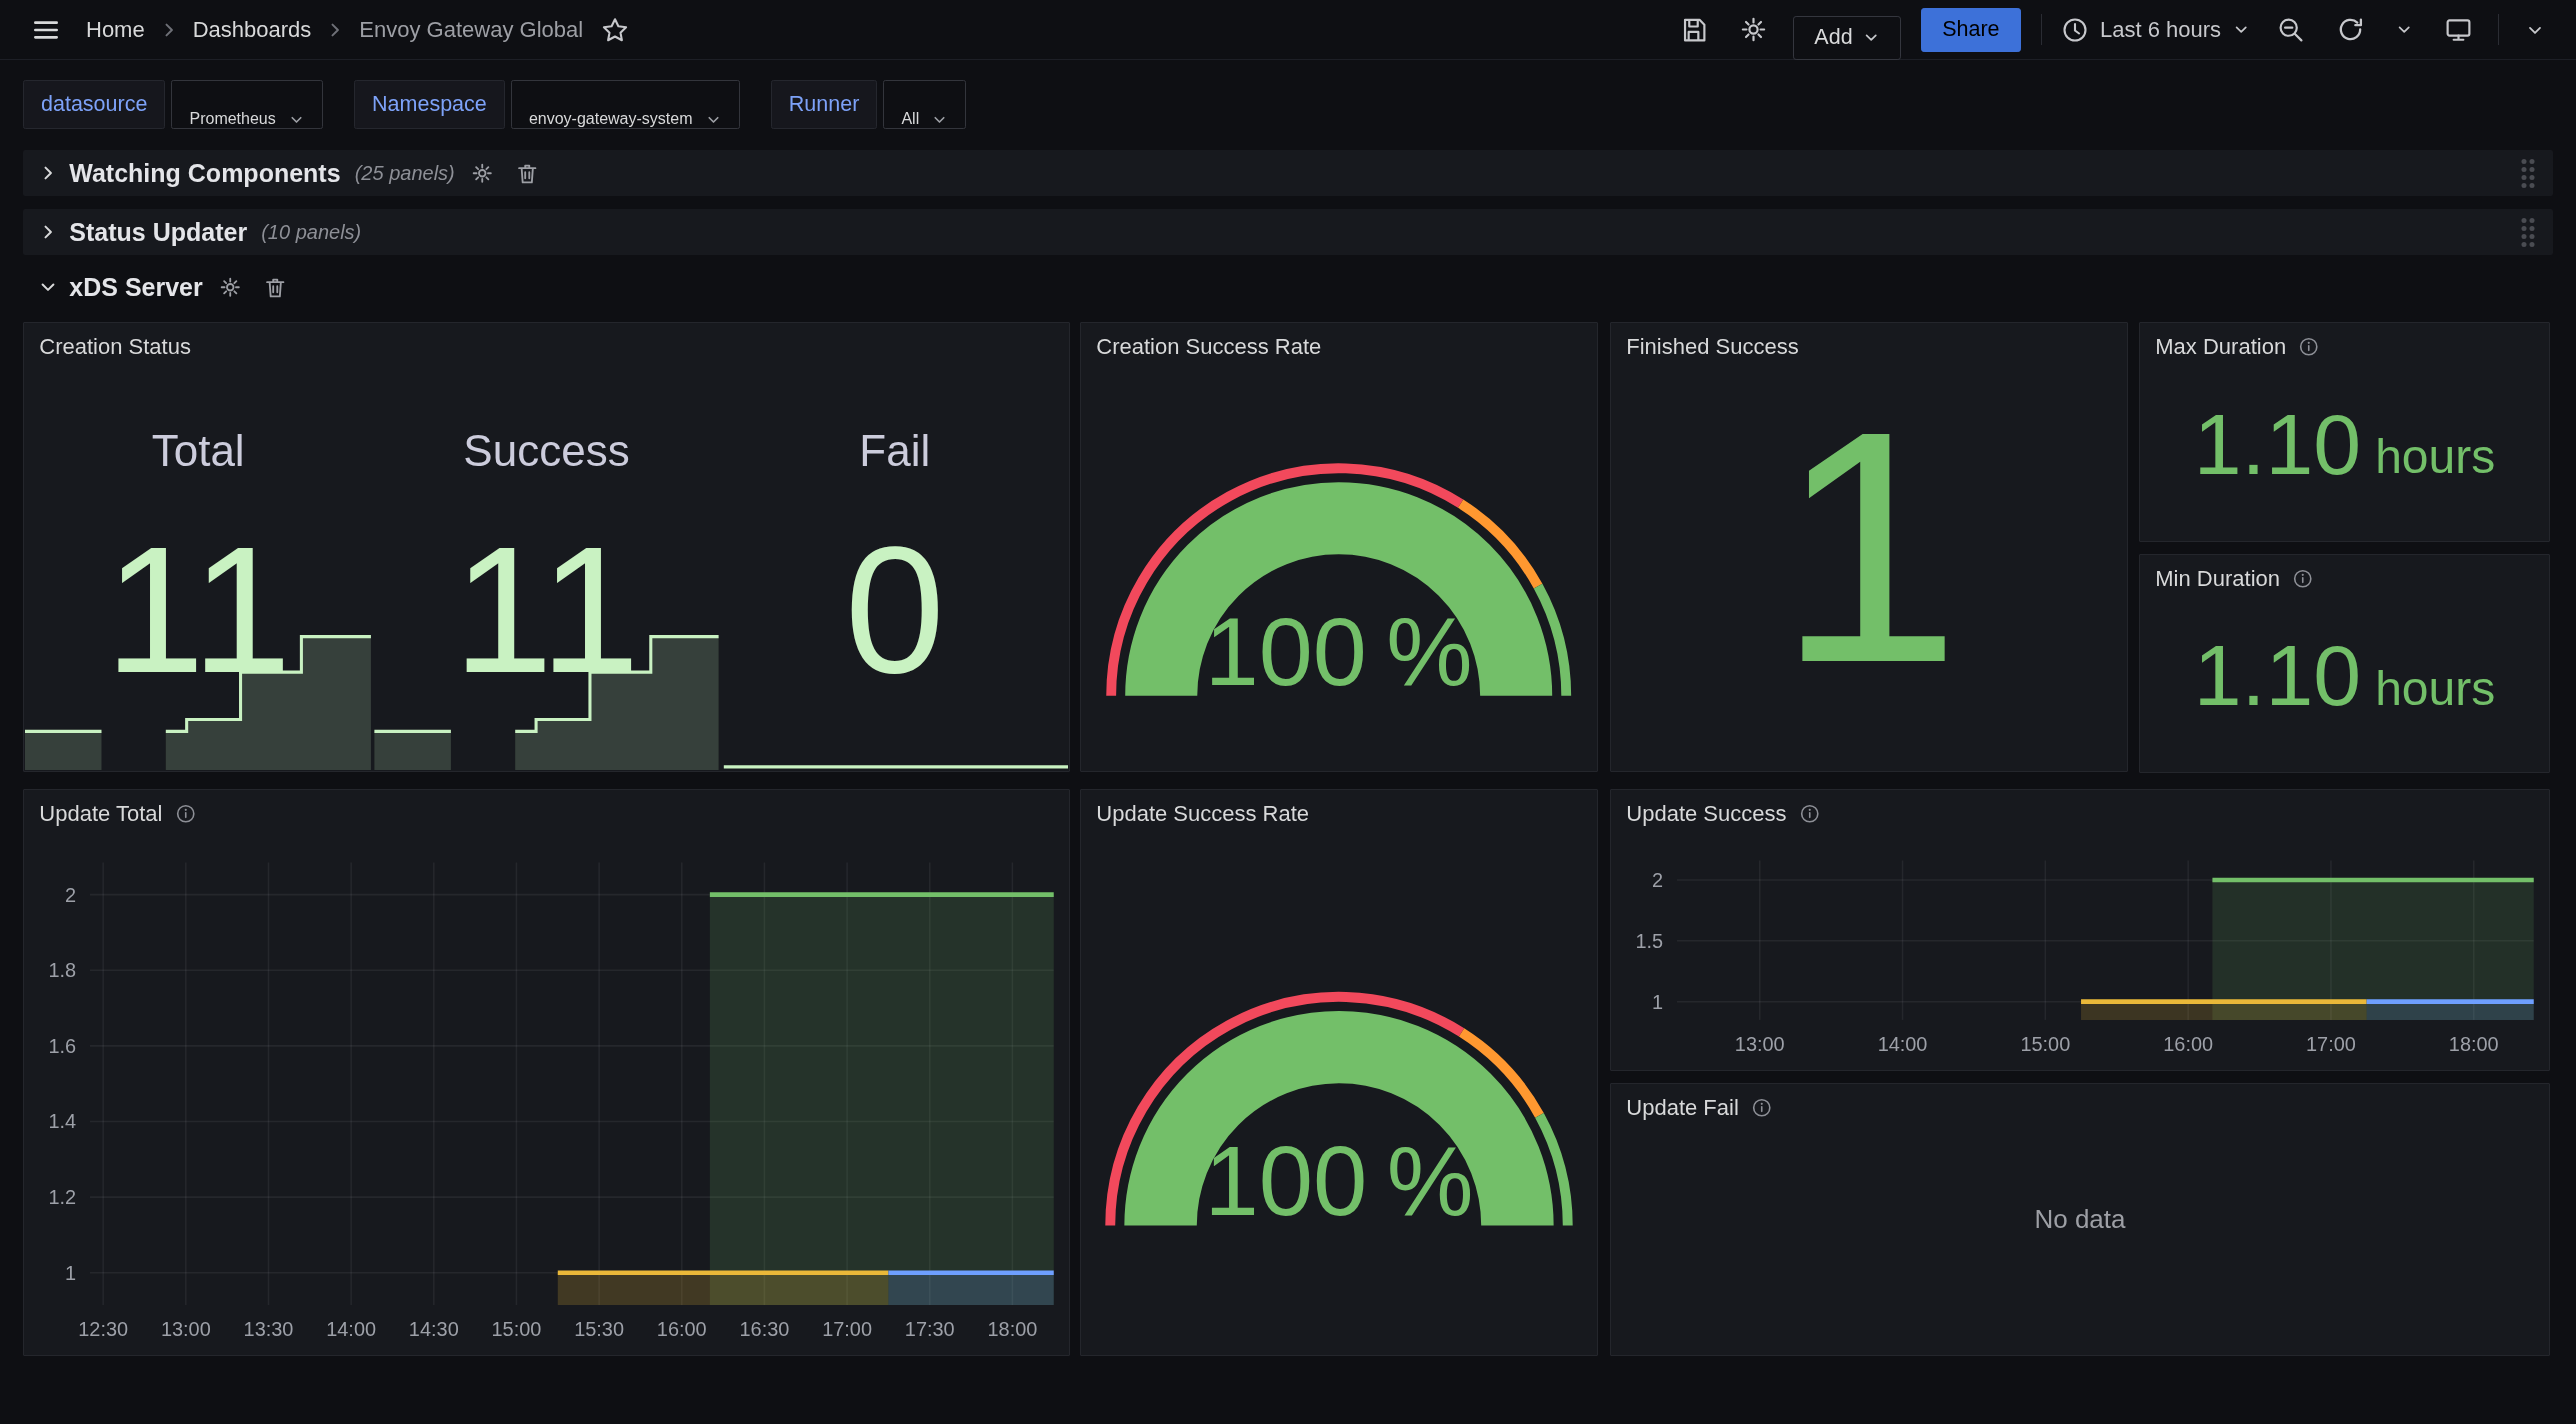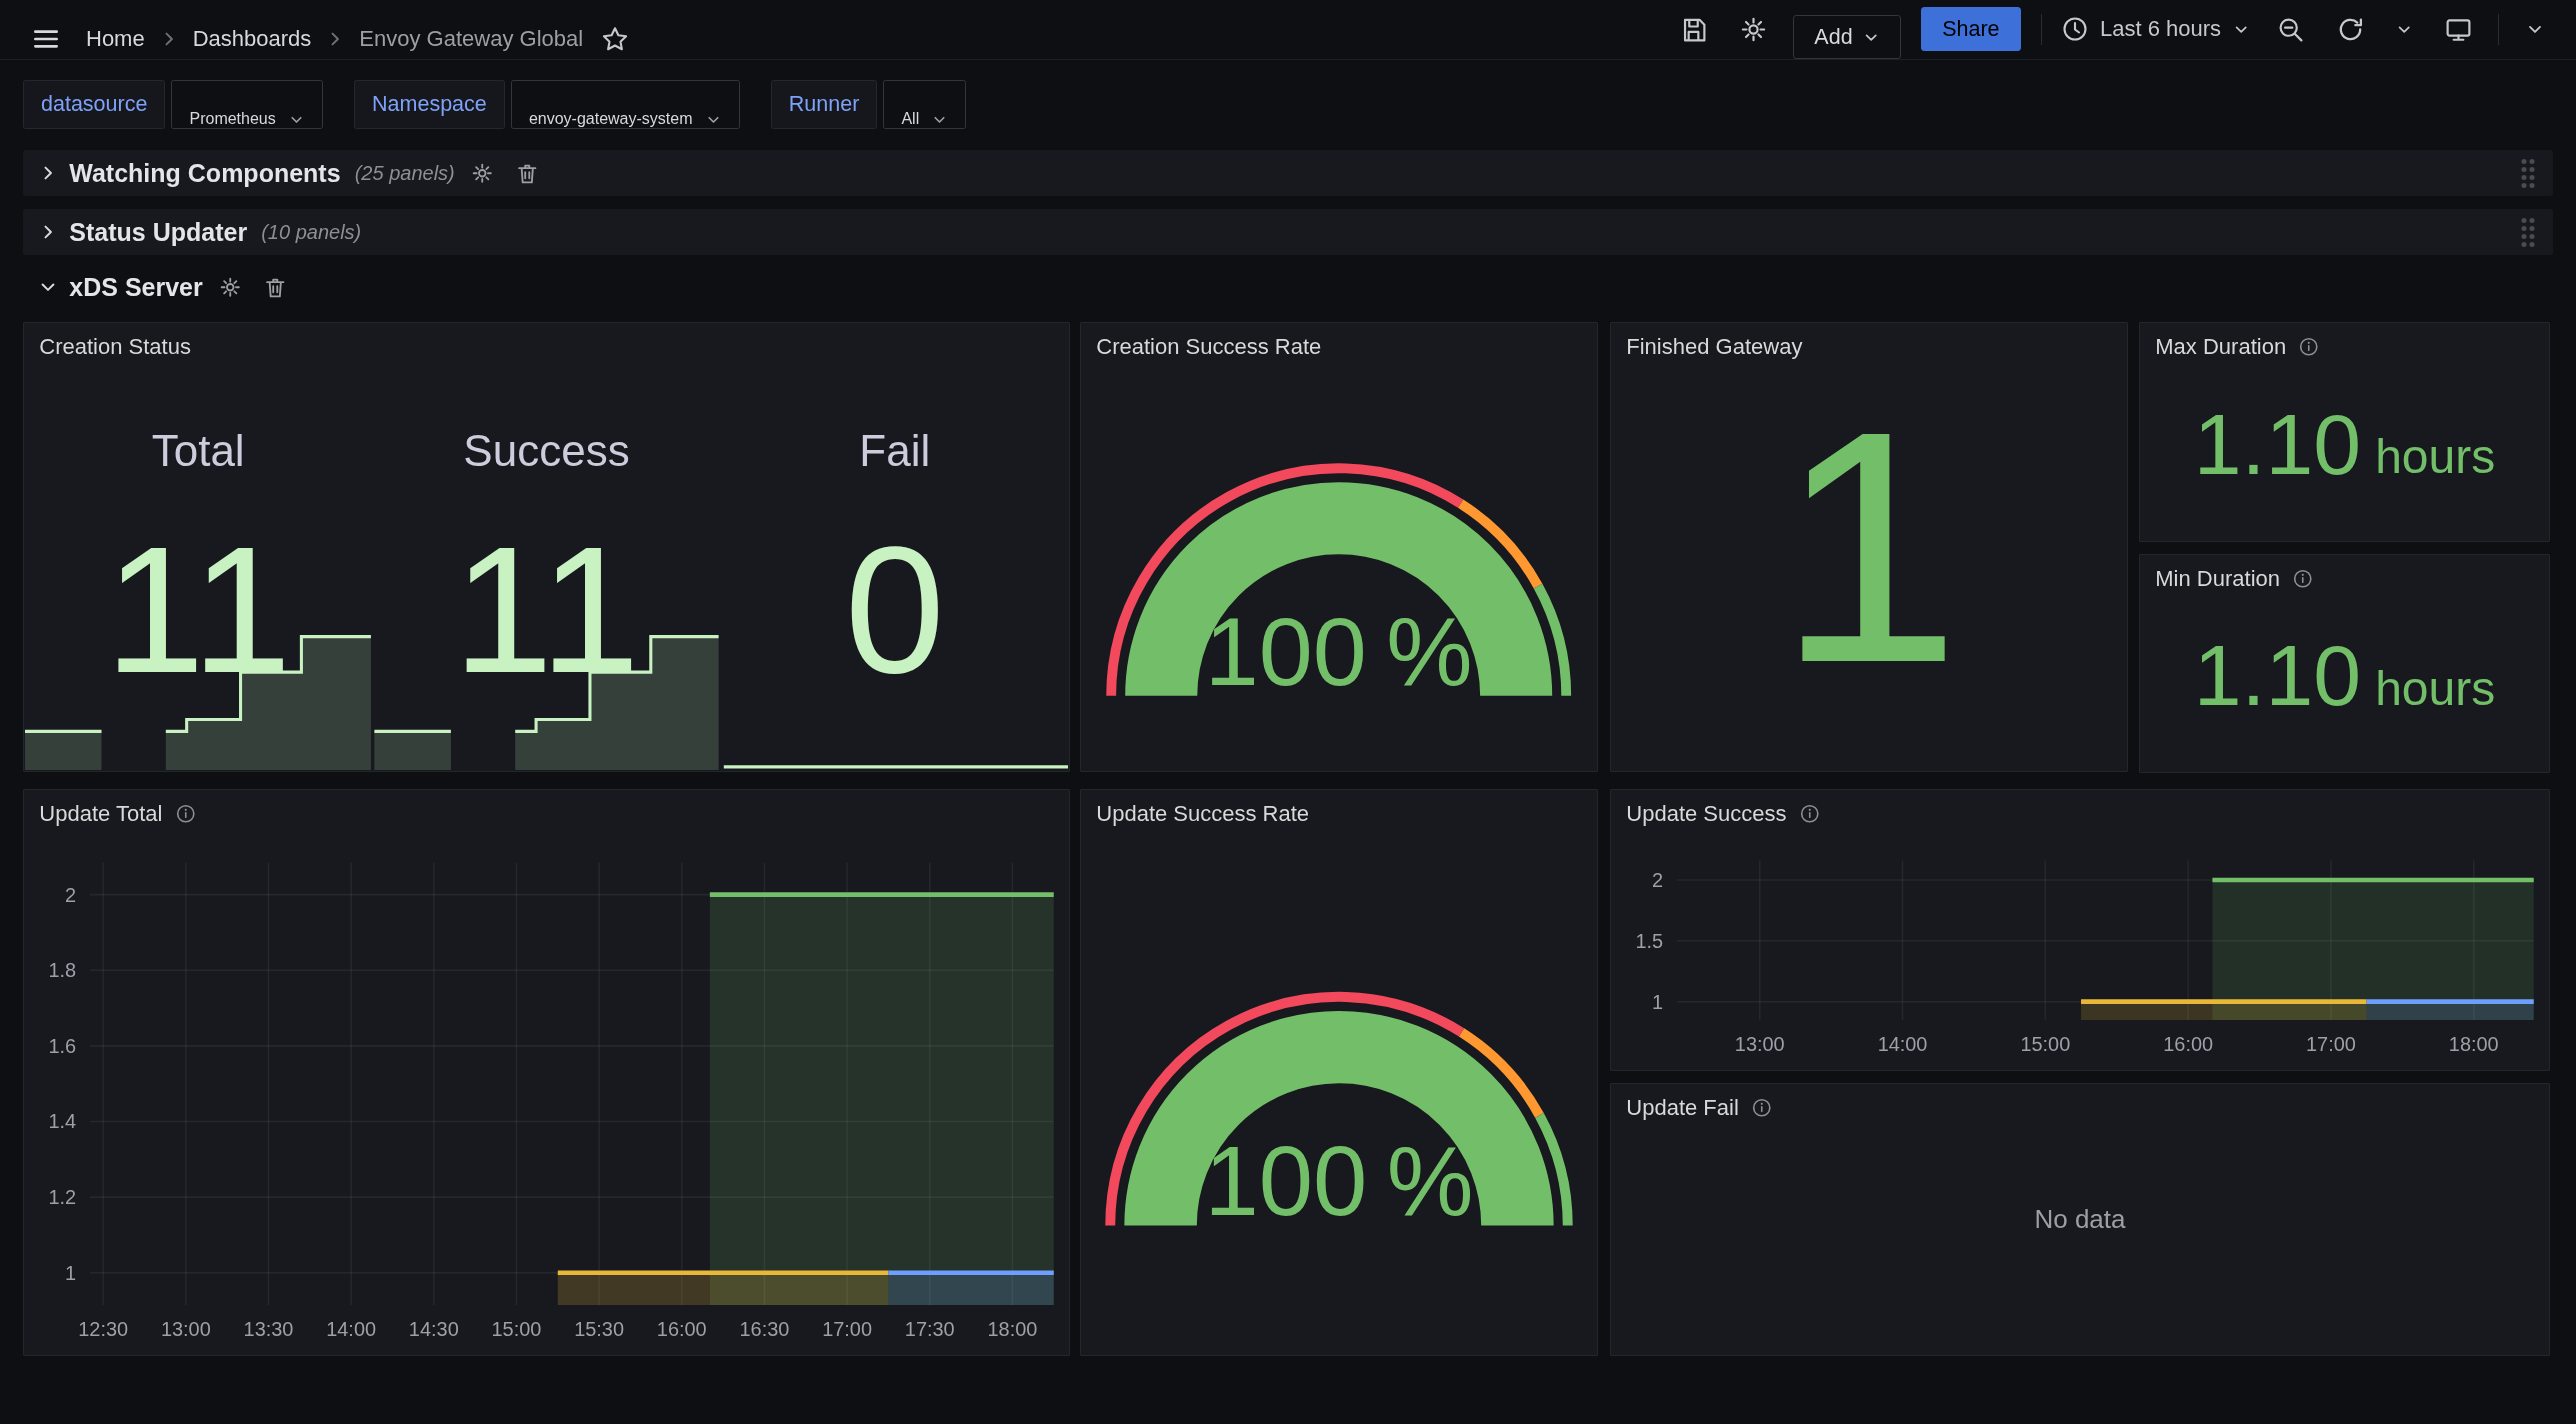--- a/index.html
+++ b/index.html
@@ -2,21 +2,21 @@
 <html style="font-size:12.3px"><head>
 <meta charset="utf-8">
 <style>
   * { margin:0; padding:0; box-sizing:border-box; }
   html,body { background:#0e0f13; }
   body { font-family:"Liberation Sans", sans-serif; color:#d8d9da; }
   #app { position:relative; width:2576px; height:1424px; background:#0e0f13; overflow:hidden; }
 
   
   .topbar { position:absolute; left:0; top:0; width:2576px; height:60px;
-            display:flex; align-items:flex-end; justify-content:space-between;
+            display:flex; align-items:center; justify-content:space-between;
             padding:0 26px; border-bottom:0.8px solid #1d1f26; background:#0e0f13; }
   .tb-left, .tb-right { display:flex; align-items:center; gap:20px; }
   .crumb { font-size:22px; color:#d8d9da; cursor:pointer; }
   .crumb.current { color:#9d9fa5; }
   .crumb-sep svg { display:block; }
   .icon-btn { display:flex; align-items:center; justify-content:center; width:40px; height:40px;
               border-radius:3.1px; cursor:pointer; }
   .btn { display:flex; align-items:center; gap:9.2px; height:44px; padding:0 20px;
          border-radius:3.1px; font-size:21.5px; cursor:pointer; }
   .btn.outline { border:0.8px solid #34363e; color:#d8d9da;margin-top:16px; }
@@ -307,21 +307,21 @@
           <path d="M 480.748038493699 98.7016223493955 A 300 300 0 0 1 582.8920040131591 207.47389776948535" stroke="#ff9830" stroke-width="13" fill="none"></path>
           <path d="M 582.8920040131591 207.47389776948535 A 300 300 0 0 1 620 352" stroke="#73bf69" stroke-width="13" fill="none"></path>
           <path d="M 86 351.99999999999994 A 234 234 0 0 1 553.9999964359762 351.95915929571066" stroke="#73bf69" stroke-width="95" fill="none"></path>
           <text x="320" y="338" text-anchor="middle" fill="#73bf69" font-size="128" font-weight="500">100 %</text>
         </svg>
       </div>
   </div>
 
   <div class="panel" style="left:1610px;top:322px;width:518px;height:450px">
     <div class="ptitle">
-        <span>Finished Gateway</span>
+        <span>Finished Success</span>
       </div>
     <div class="bigvalue">1</div>
   </div>
 
   <div class="panel" style="left:2139px;top:322px;width:411px;height:220px">
     <div class="ptitle">
       <span>Max Duration</span>
       <svg width="21.5" height="21.5" viewBox="0 0 24 24" fill="none" stroke="#8d8f96" stroke-width="1.8" stroke-linecap="round">
           <circle cx="12" cy="12" r="9"></circle>
           <path d="M12 11v5"></path>

